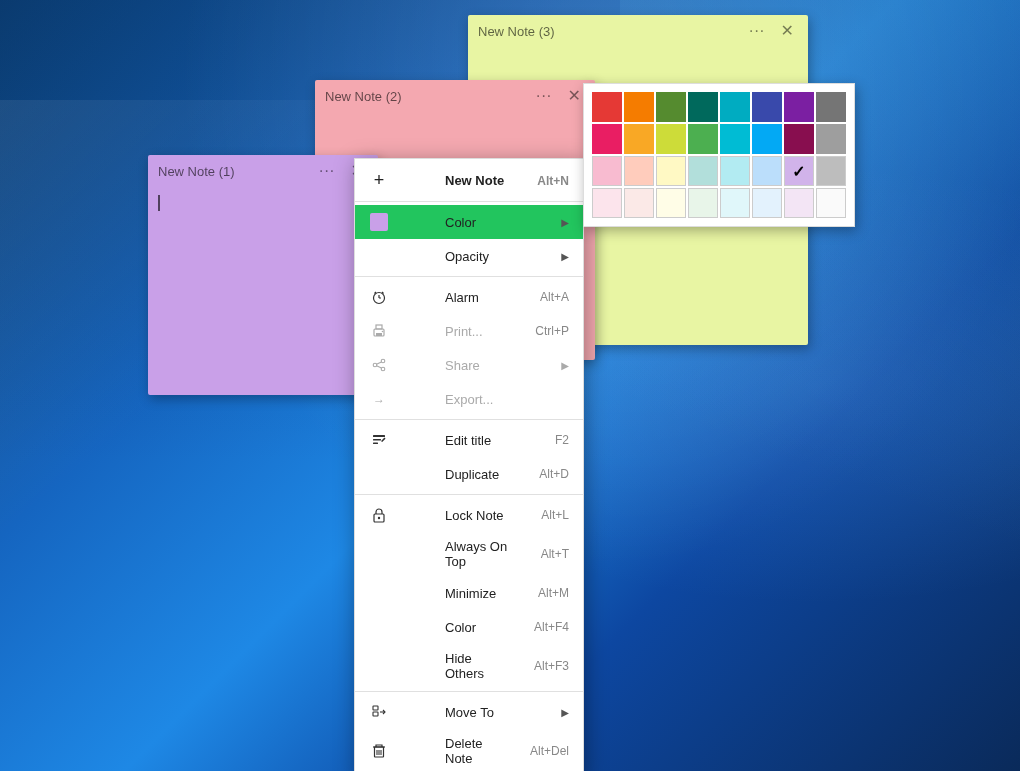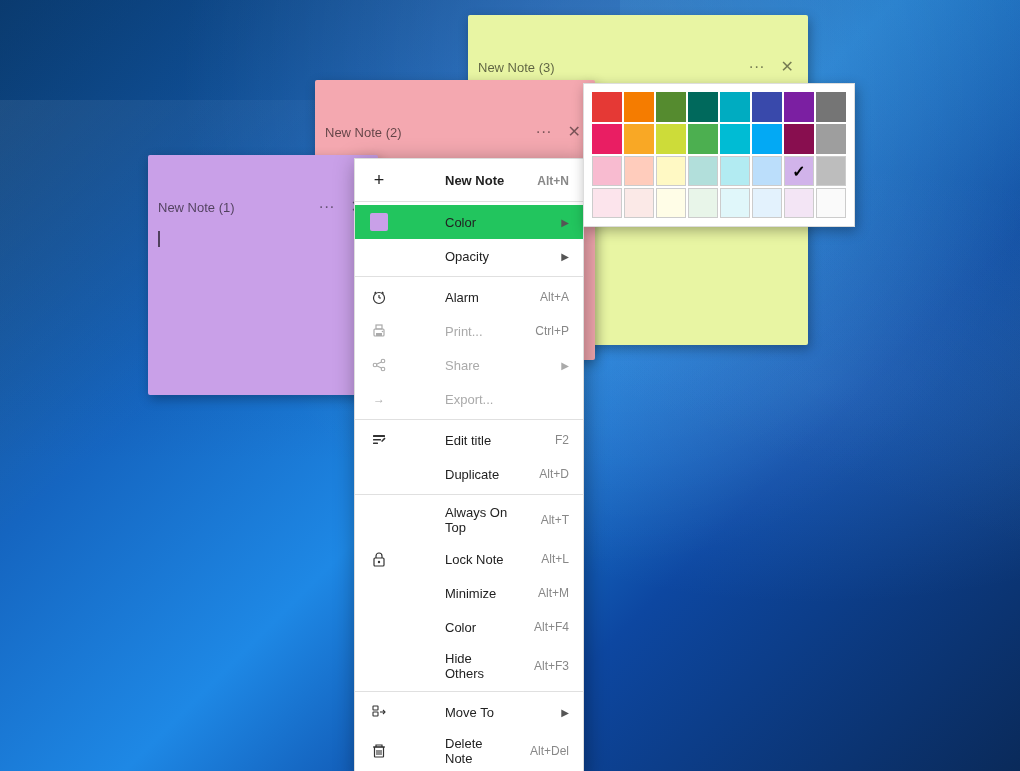--- a/index.html
+++ b/index.html
@@ -58,21 +58,20 @@
     }
 
     .sticky-note-header {
       display: flex;
       align-items: center;
       justify-content: space-between;
       padding: 6px 10px;
       font-size: 13px;
       font-weight: 500;
       color: rgba(0,0,0,0.6);
-      margin-top: 36px;
     }
 
     .sticky-note-header .note-actions {
       display: flex;
       gap: 8px;
       align-items: center;
     }
 
     .note-btn {
       background: none;
@@ -357,35 +356,35 @@
 
     <div class="menu-item">
       <span class="item-icon"></span>
       <span class="item-label">Duplicate</span>
       <span class="item-shortcut">Alt+D</span>
     </div>
 
     <div class="menu-divider"></div>
 
     <div class="menu-item">
-      <span class="item-icon"></span>
-      <span class="item-label">Always On Top</span>
-      <span class="item-shortcut">Alt+T</span>
-    </div>
-
-    <div class="menu-item">
       <span class="item-icon">
         <svg width="14" height="16" viewBox="0 0 14 16" fill="none">
           <rect x="2" y="7" width="10" height="8" rx="1" stroke="#333" stroke-width="1.2"></rect>
           <path d="M4 7V5a3 3 0 016 0v2" stroke="#333" stroke-width="1.2"></path>
           <circle cx="7" cy="11" r="1.2" fill="#333"></circle>
         </svg>
       </span>
       <span class="item-label">Lock Note</span>
       <span class="item-shortcut">Alt+L</span>
+    </div>
+
+    <div class="menu-item">
+      <span class="item-icon"></span>
+      <span class="item-label">Always On Top</span>
+      <span class="item-shortcut">Alt+T</span>
     </div>
 
     <div class="menu-item">
       <span class="item-icon"></span>
       <span class="item-label">Minimize</span>
       <span class="item-shortcut">Alt+M</span>
     </div>
 
     <div class="menu-item">
       <span class="item-icon"></span>

